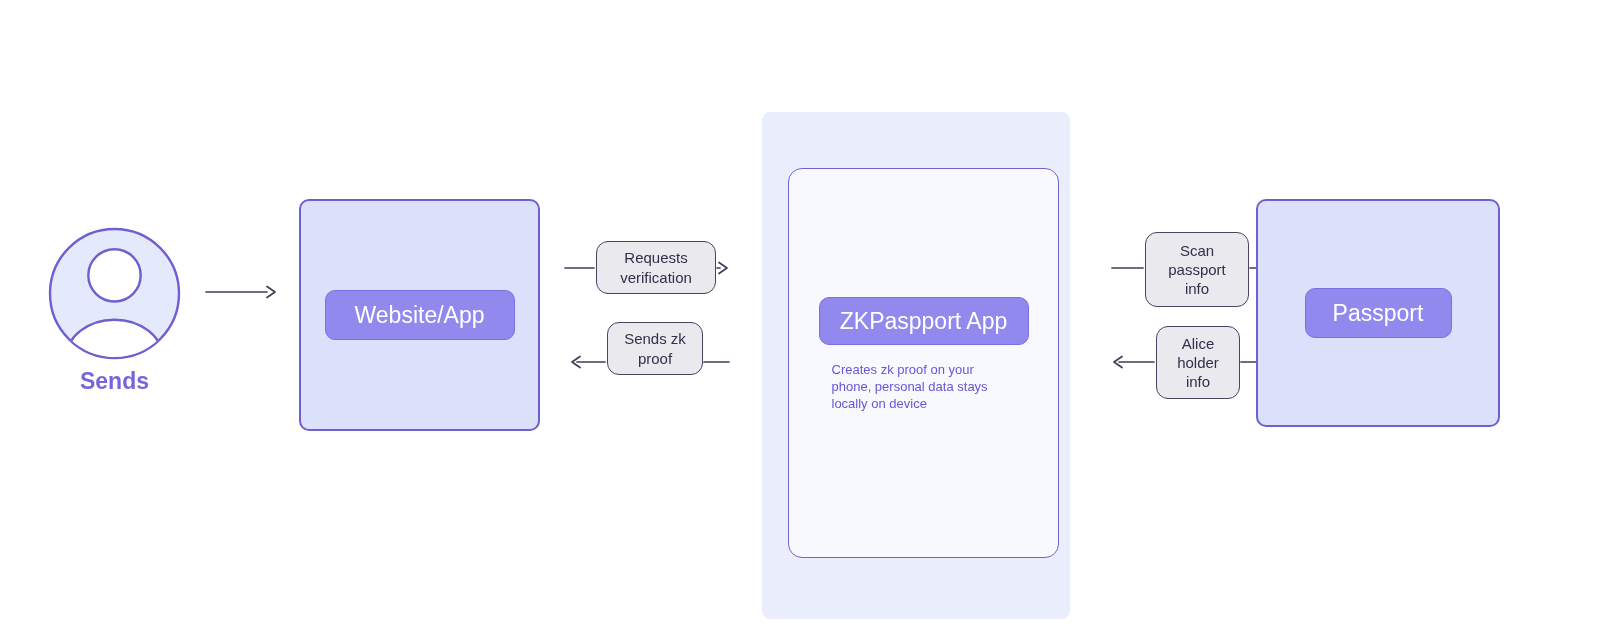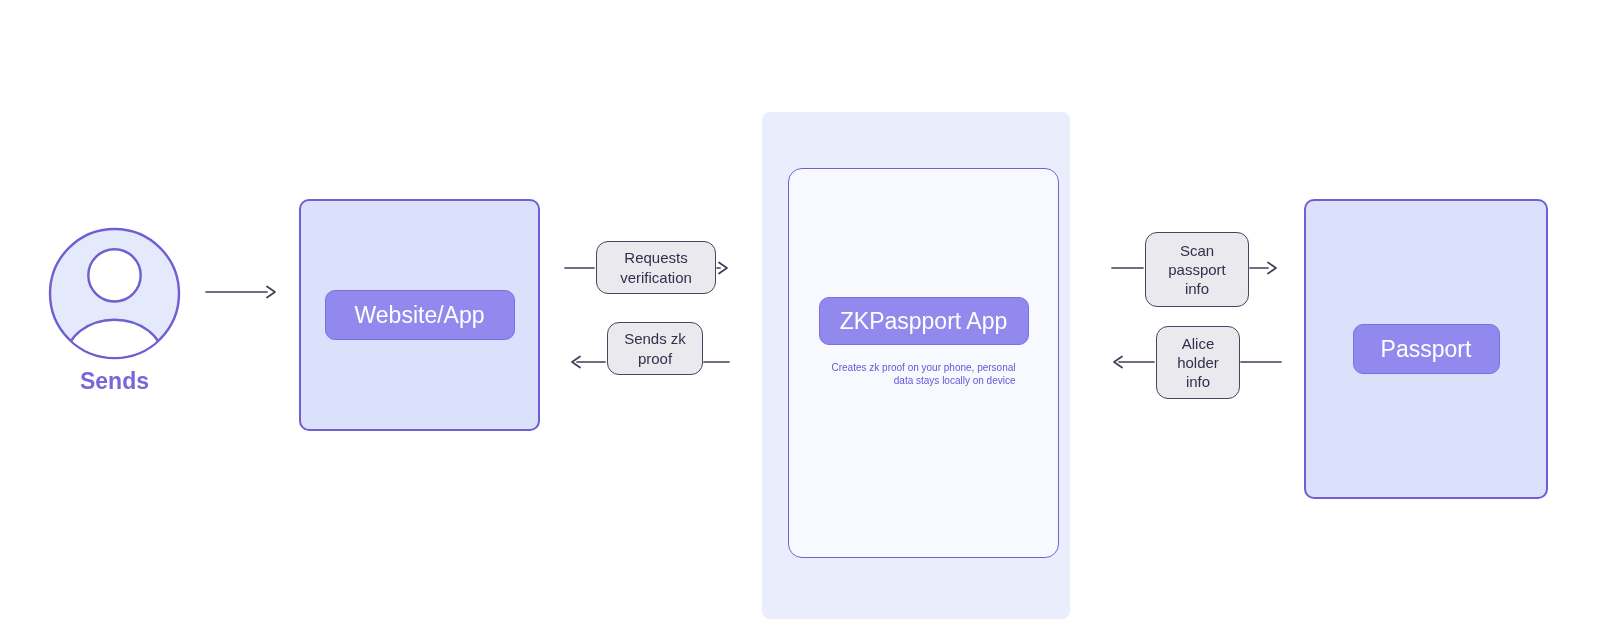--- a/index.html
+++ b/index.html
@@ -65,22 +65,22 @@
     border-radius: 14px;
     box-sizing: border-box;
     display: flex;
     flex-direction: column;
     align-items: center;
     padding-top: 128px;
   }
   .desc {
     margin-top: 16px;
     width: 184px;
-    text-align: right;
-    font-size: 10px;
+    text-align: left;
+    font-size: 13px;
     line-height: 1.32;
     color: #6557d6;
   }
 
   
   .chip {
     background: #e9e9ee;
     border: 1.4px solid #4a4460;
     border-radius: 12px;
     color: #342f4b;
@@ -161,17 +161,17 @@
   <div class="abs panel" style="left:762px; top:64px; width:308px; height:507px;">
     <div class="phone">
       <div class="pill" style="width:210px; height:48px;">ZKPaspport App</div>
       <div class="desc">Creates zk proof on your phone, personal data stays locally on device</div>
     </div>
   </div>
 
   <div class="abs chip narrow" style="left:1145px; top:232px; width:104px; height:75px;">Scan passport info</div>
   <div class="abs chip narrow" style="left:1156px; top:326px; width:84px; height:73px;">Alice holder info</div>
 
-  <div class="abs big-box" style="left:1304px; top:199px; width:244px; height:300px;">
+  <div class="abs big-box" style="left:1256px; top:199px; width:244px; height:228px;">
     <div class="pill" style="width:147px; height:50px;">Passport</div>
   </div>
 
 </div>
 
 </body></html>

